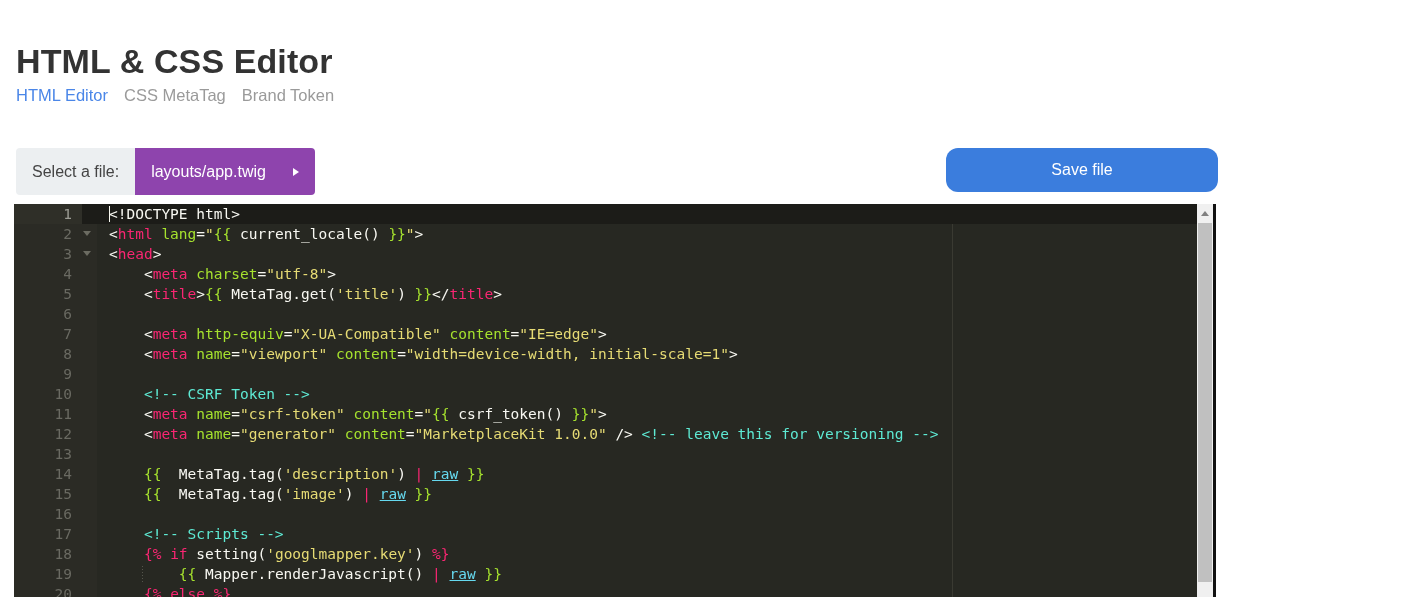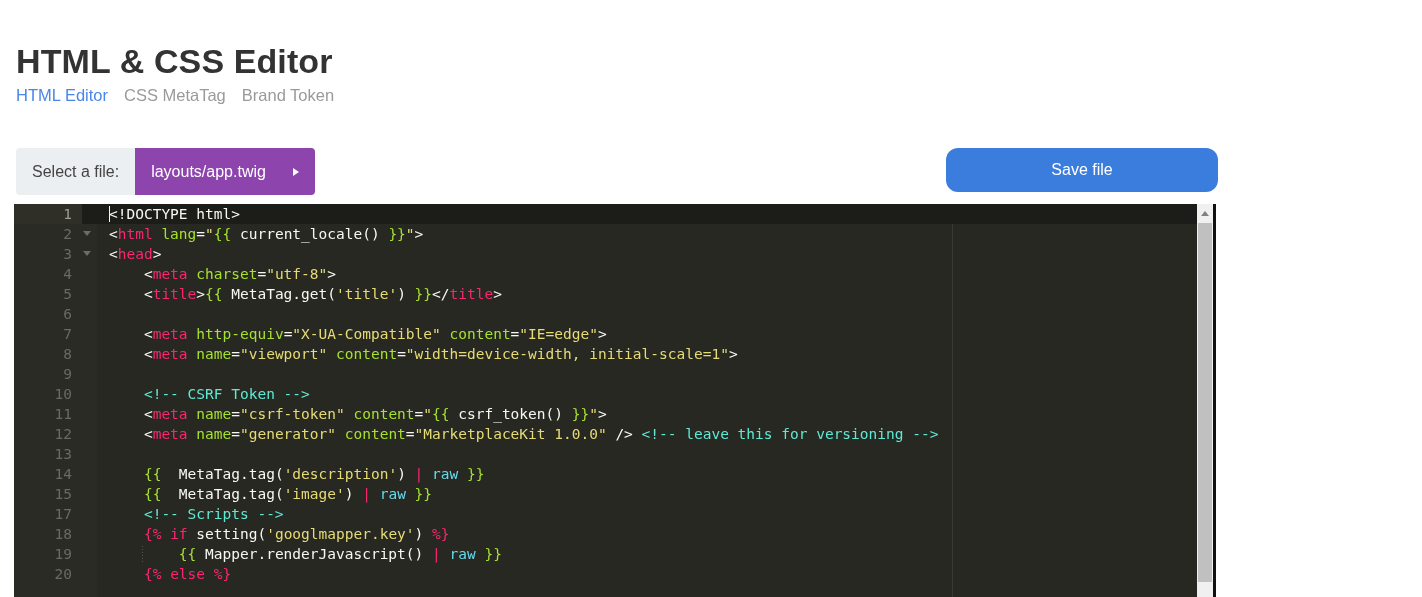--- a/index.html
+++ b/index.html
@@ -218,21 +218,21 @@
     z-index: 3;
   }
 
   
   .t-plain   { color: #f8f8f2; }
   .t-tag     { color: #f92672; }
   .t-attr    { color: #a6e22e; }
   .t-string  { color: #e6db74; }
   .t-comment { color: #5eead4; }
   .t-twig    { color: #a6e22e; }
-  .t-func    { color: #66d9ef; }
+  .t-func    { color: #66d9ef; text-decoration: underline; }
 
   
   .vscroll {
     position: absolute;
     left: 1197px;
     top: 204px;
     width: 16px;
     height: 393px;
     background: #f0f0f0;
     z-index: 5;
@@ -301,20 +301,21 @@
         <div class="line"><div class="gutter">6</div><div class="code-text"></div></div>
         <div class="line"><div class="gutter">7</div><div class="code-text"><span class="t-plain">    &lt;</span><span class="t-tag">meta</span><span class="t-plain"> </span><span class="t-attr">http-equiv</span><span class="t-plain">=</span><span class="t-string">"X-UA-Compatible"</span><span class="t-plain"> </span><span class="t-attr">content</span><span class="t-plain">=</span><span class="t-string">"IE=edge"</span><span class="t-plain">&gt;</span></div></div>
         <div class="line"><div class="gutter">8</div><div class="code-text"><span class="t-plain">    &lt;</span><span class="t-tag">meta</span><span class="t-plain"> </span><span class="t-attr">name</span><span class="t-plain">=</span><span class="t-string">"viewport"</span><span class="t-plain"> </span><span class="t-attr">content</span><span class="t-plain">=</span><span class="t-string">"width=device-width, initial-scale=1"</span><span class="t-plain">&gt;</span></div></div>
         <div class="line"><div class="gutter">9</div><div class="code-text"></div></div>
         <div class="line"><div class="gutter">10</div><div class="code-text"><span class="t-comment">    &lt;!-- CSRF Token --&gt;</span></div></div>
         <div class="line"><div class="gutter">11</div><div class="code-text"><span class="t-plain">    &lt;</span><span class="t-tag">meta</span><span class="t-plain"> </span><span class="t-attr">name</span><span class="t-plain">=</span><span class="t-string">"csrf-token"</span><span class="t-plain"> </span><span class="t-attr">content</span><span class="t-plain">=</span><span class="t-string">"</span><span class="t-twig">{{</span><span class="t-plain"> csrf_token() </span><span class="t-twig">}}</span><span class="t-string">"</span><span class="t-plain">&gt;</span></div></div>
         <div class="line"><div class="gutter">12</div><div class="code-text"><span class="t-plain">    &lt;</span><span class="t-tag">meta</span><span class="t-plain"> </span><span class="t-attr">name</span><span class="t-plain">=</span><span class="t-string">"generator"</span><span class="t-plain"> </span><span class="t-attr">content</span><span class="t-plain">=</span><span class="t-string">"MarketplaceKit 1.0.0"</span><span class="t-plain"> </span><span class="t-plain">/&gt;</span><span class="t-comment"> &lt;!-- leave this for versioning --&gt;</span></div></div>
         <div class="line"><div class="gutter">13</div><div class="code-text"></div></div>
         <div class="line"><div class="gutter">14</div><div class="code-text"><span class="t-plain">    </span><span class="t-twig">{{</span><span class="t-plain">  MetaTag.tag</span><span class="t-plain">(</span><span class="t-string">'description'</span><span class="t-plain">) </span><span class="t-tag">|</span><span class="t-plain"> </span><span class="t-func">raw</span><span class="t-plain"> </span><span class="t-twig">}}</span></div></div>
         <div class="line"><div class="gutter">15</div><div class="code-text"><span class="t-plain">    </span><span class="t-twig">{{</span><span class="t-plain">  MetaTag.tag</span><span class="t-plain">(</span><span class="t-string">'image'</span><span class="t-plain">) </span><span class="t-tag">|</span><span class="t-plain"> </span><span class="t-func">raw</span><span class="t-plain"> </span><span class="t-twig">}}</span></div></div>
+        <div class="line"><div class="gutter">16</div><div class="code-text"></div></div>
         <div class="line"><div class="gutter">17</div><div class="code-text"><span class="t-comment">    &lt;!-- Scripts --&gt;</span></div></div>
         <div class="line"><div class="gutter">18</div><div class="code-text"><span class="t-plain">    </span><span class="t-tag">{%</span><span class="t-plain"> </span><span class="t-tag">if</span><span class="t-plain"> setting</span><span class="t-plain">(</span><span class="t-string">'googlmapper.key'</span><span class="t-plain">) </span><span class="t-tag">%}</span></div></div>
         <div class="line"><div class="gutter">19</div><div class="indent-guide"></div><div class="code-text"><span class="t-plain">        </span><span class="t-twig">{{</span><span class="t-plain"> Mapper.renderJavascript() </span><span class="t-tag">|</span><span class="t-plain"> </span><span class="t-func">raw</span><span class="t-plain"> </span><span class="t-twig">}}</span></div></div>
         <div class="line"><div class="gutter">20</div><div class="code-text"><span class="t-plain">    </span><span class="t-tag">{%</span><span class="t-plain"> </span><span class="t-tag">else</span><span class="t-plain"> </span><span class="t-tag">%}</span></div></div>
       </div>
   </div>
 </div>
 
 <div class="vscroll">
   <div class="vscroll-up">

